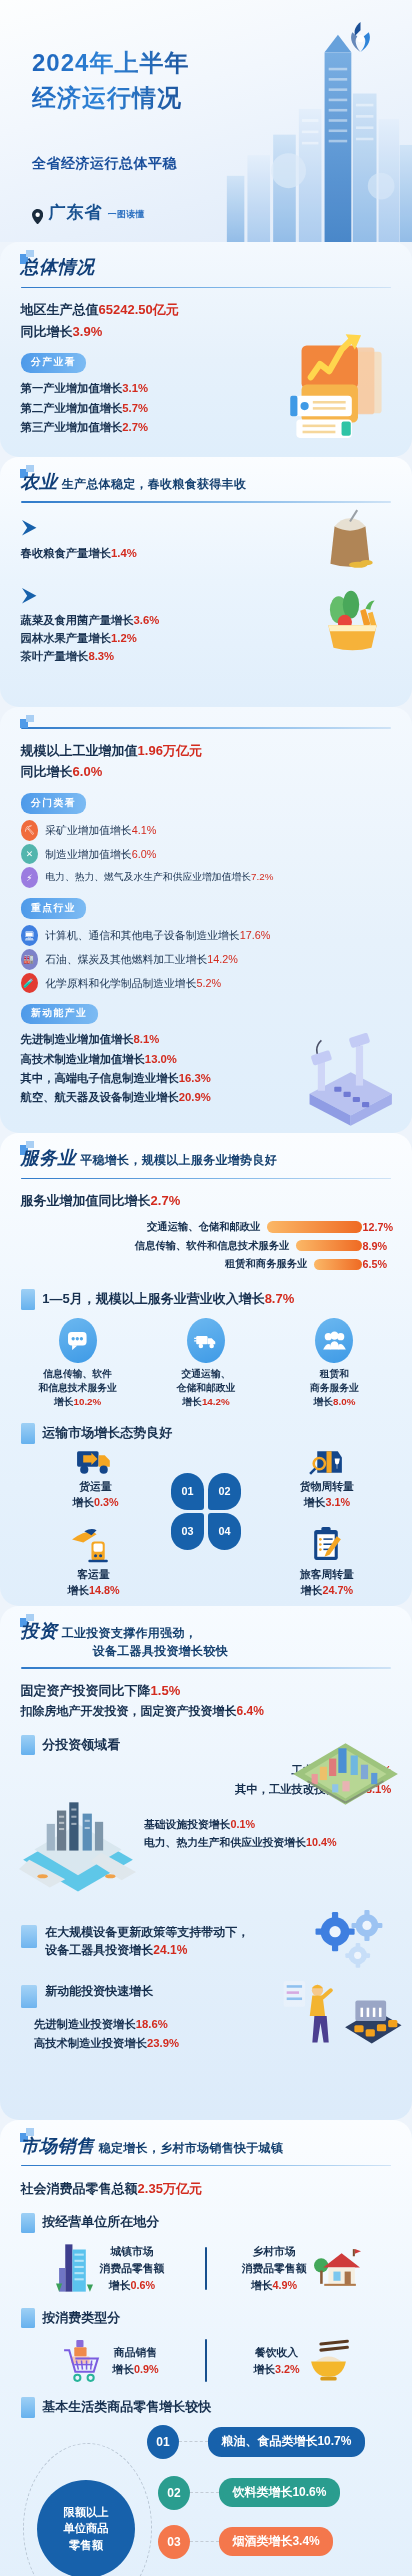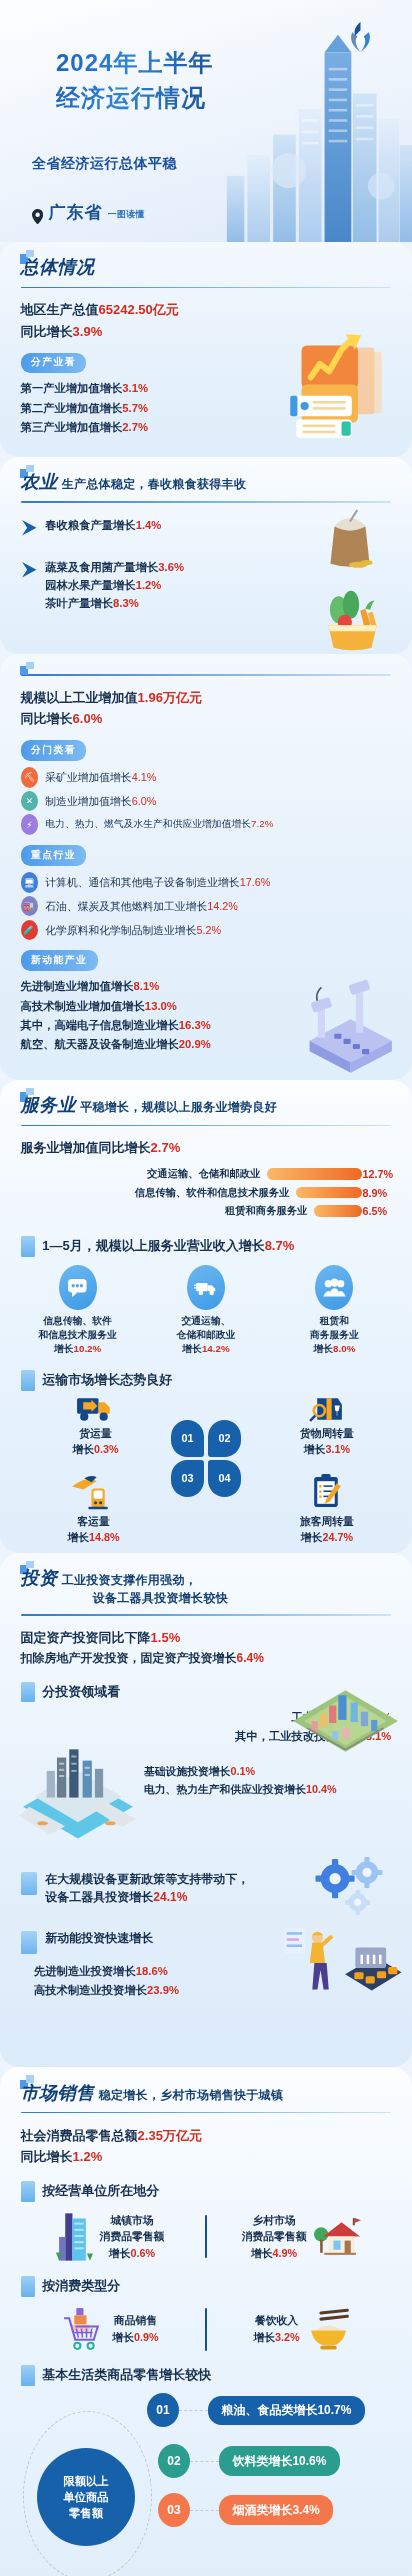--- a/index.html
+++ b/index.html
@@ -20,21 +20,20 @@
   .hero .city {
     position:absolute; right:0; top:15.5px; width:216px; height:227px; opacity:.92;
   }
   .hero-logo { position:absolute; right:37px; top:20.6px; width:29px; height:32px; }
   .hero-title {
     position:absolute; left:32px; top:46px; font-size:24px; font-weight:bold;
     letter-spacing:1px; line-height:1.45;
     background:linear-gradient(100deg,#1d62b8 0%,#2f84d8 45%,#1b4f96 100%);
     -webkit-background-clip:text; background-clip:text; color:transparent;
     text-shadow:none;
-    margin-left:24px;
   }
   .hero-title .l2 { display:block; }
   .hero-sub {
     position:absolute; left:32px; top:155px; font-size:14px; font-weight:bold;
     color:#1a4f9c; letter-spacing:0.5px;
   }
   .hero-prov {
     position:absolute; left:32px; top:201px; display:flex; align-items:flex-end; gap:5.2px;
   }
   .hero-prov .pin { width:11.3px; height:15.5px; }
@@ -68,21 +67,21 @@
   .num { color:#d32b1e; }
 
   .pill {
     display:inline-block; margin:10.3px 0 3.1px 20.6px; padding:3.6px 10.3px 4.1px 10.3px; border-radius:9.3px;
     background:linear-gradient(92deg,#4e9ae9,#7cbbf3); color:#fff; font-size:9.8px;
     font-weight:bold; letter-spacing:1.5px;
   }
   .list { padding:3.1px 20.6px 0 20.6px; }
   .list p { font-size:11.3px; font-weight:bold; line-height:1.7; color:#17304f; }
 
-  .arrow-row { display:flex; align-items:flex-start; gap:7.2px; padding:5.2px 20.6px 0 20.6px; }
+  .arrow-row { display:flex; align-items:flex-start; gap:7.2px; padding:5.2px 20.6px 0 20.6px;flex-direction:column; }
   .arrow-row .arw { flex:0 0 auto; margin-top:3.1px; }
   .arrow-row .txt p { font-size:11.3px; font-weight:bold; line-height:1.6; color:#17304f; }
 
   .icon-row { display:flex; align-items:center; gap:7.2px; padding:3.1px 20.6px 0 20.6px; }
   .icon-badge { width:17.5px; height:20.6px; border-radius:8.8px/10.3px; flex:0 0 auto;
     display:flex; align-items:center; justify-content:center; color:#fff; font-size:8.8px; }
   .icon-row p { font-size:10.8px; font-weight:normal; color:#17304f; line-height:1.5; }
 
   
   .bars { padding:8.2px 15.5px 0 15.5px; }
@@ -714,21 +713,20 @@
         </div>
       <div class="heading">
         <span class="big">市场销售</span>
         <span class="small">稳定增长，乡村市场销售快于城镇</span>
       </div>
     </div>
     <div class="rule"></div>
 
     <div class="kv">
       <p><span>社会消费品零售总额</span><span class="num">2.35万亿元</span></p>
-      <p><span>同比增长</span><span class="num">1.2%</span></p>
     </div>
 
     <div class="blue-tab">
       <span class="chip"></span>
       <span class="t">按经营单位所在地分</span>
     </div>
 
     <div class="split">
       <div class="half">
         <svg width="37" height="52" viewBox="0 0 72 100">

